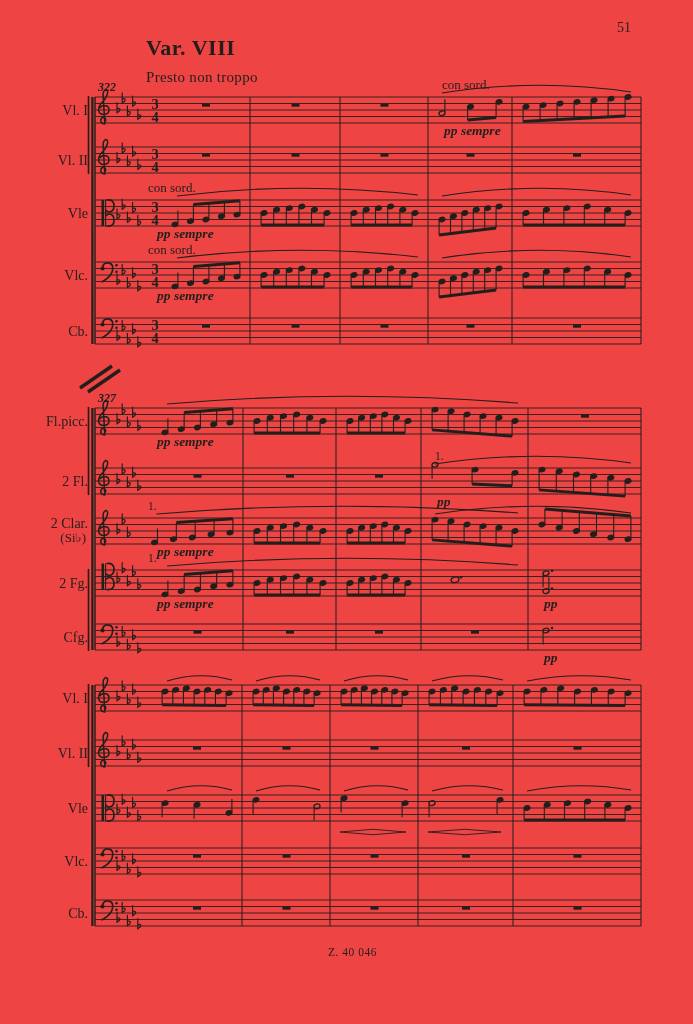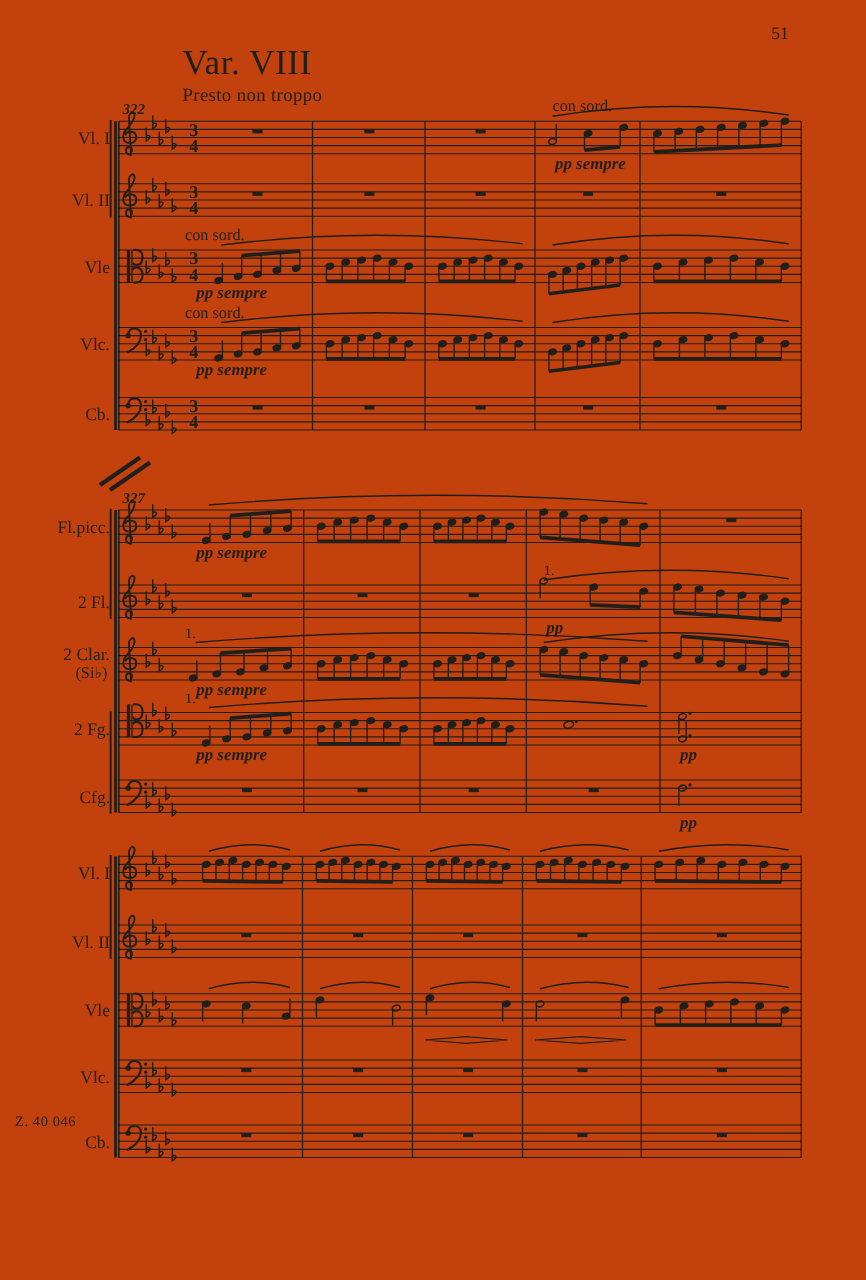--- a/index.html
+++ b/index.html
@@ -1,25 +1,25 @@
 <!DOCTYPE html>
 <html><head>
 <meta charset="utf-8">
 <style>
   html,body{margin:0;padding:0;background:#9a9892;}
   .page{
     position:relative;width:693px;height:1024px;margin:0 auto;
-    background:#c2410c;color:#211f1c;
+    background:#ef4444;color:#211f1c;
     font-family:"Liberation Serif","DejaVu Serif",serif;
     overflow:hidden;box-shadow:0 0 8px rgba(0,0,0,.4);
   }
   .page-number{position:absolute;top:20px;right:62px;font-size:14px;}
-  .var-title{position:absolute;left:146px;top:35px;font-size:28px;font-weight:normal;letter-spacing:.5px;}
+  .var-title{position:absolute;left:146px;top:35px;font-size:22px;font-weight:bold;letter-spacing:.5px;}
   .tempo{position:absolute;left:146px;top:69px;font-size:15px;font-weight:normal;letter-spacing:.3px;}
-  .plate{position:absolute;left:0;right:0;top:892px;font-size:11.5px;letter-spacing:.5px;margin-left:12px;}
+  .plate{position:absolute;left:0;right:0;top:946px;text-align:center;font-size:11.5px;letter-spacing:.5px;margin-left:12px;}
   svg.score{position:absolute;left:0;top:0;}
   text{font-family:"Liberation Serif","DejaVu Serif",serif;}
 </style>
 </head>
 <body>
 
 <div class="page">
   <div class="page-number">51</div>
   <div class="var-title">Var. VIII</div>
   <div class="tempo">Presto non troppo</div>

